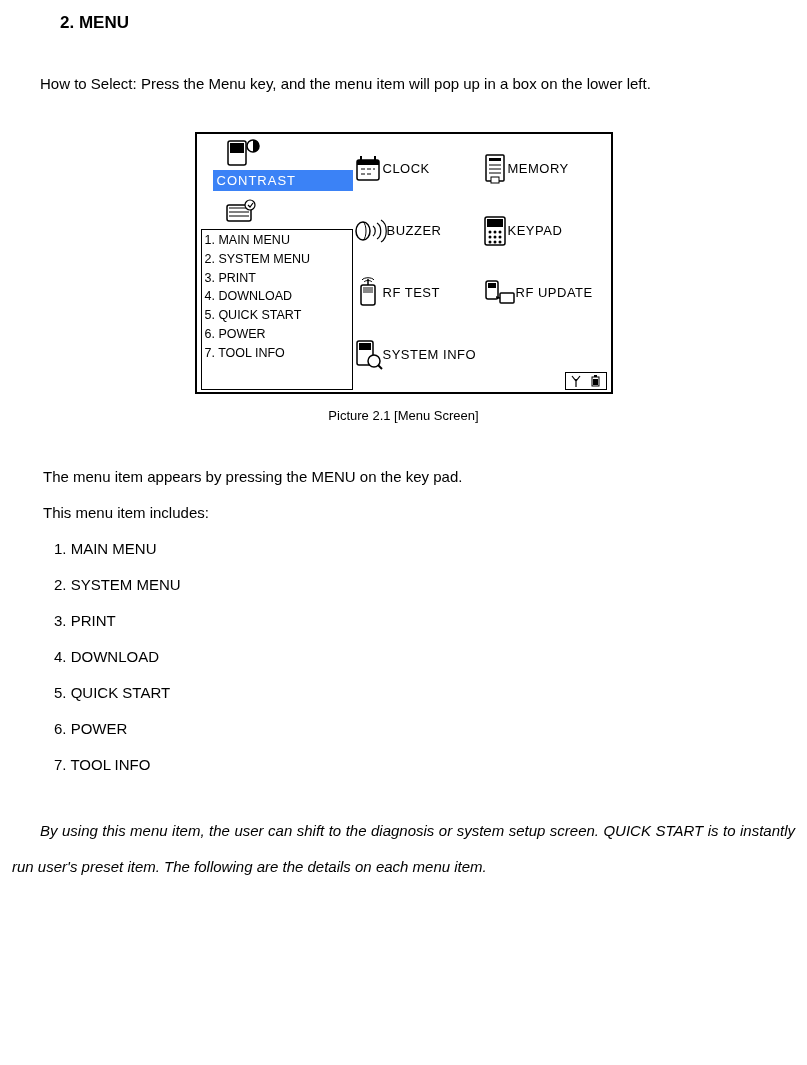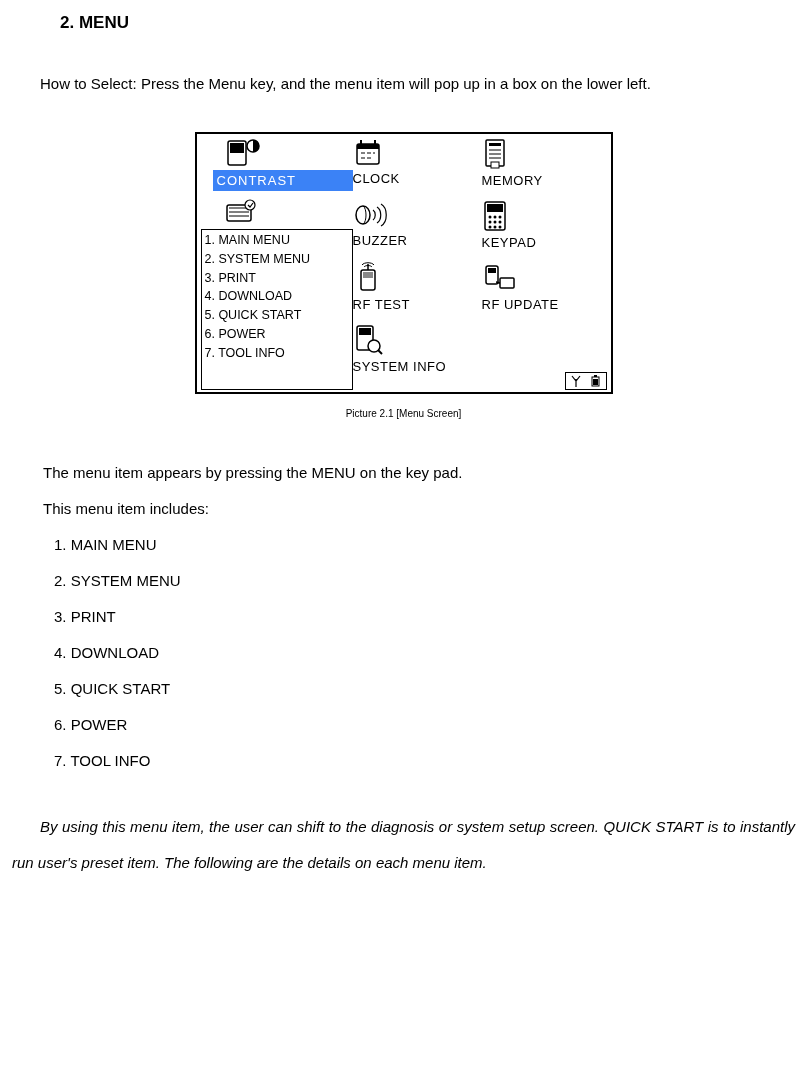--- a/index.html
+++ b/index.html
@@ -89,22 +89,22 @@
     grid-template-columns: 1fr 1fr;
     grid-auto-rows: min-content;
     text-align: center;
     font-size: 13px;
     padding-top: 4px;
     row-gap: 0;
     font-family: Arial, sans-serif;
   }
   .cell {
     display: flex;
-    flex-direction: column;
-    align-items: flex-start;
+    flex-direction: row;
+    align-items: center;
     justify-content: flex-start;
     height: 62px;
   }
   .cell .lbl {
     margin-top: 1px;
     letter-spacing: 0.5px;
   }
   .status-bar {
     position: absolute;
     right: 4px;
@@ -113,21 +113,21 @@
     width: 40px;
     height: 16px;
     display: flex;
     align-items: center;
     justify-content: space-around;
     font-size: 11px;
   }
   .caption {
     text-align: center;
     margin: 12px 0 34px 0;
-    font-size: 10px;
+    font-size: 13px;
   }
   .body-line {
     line-height: 2.4;
     margin-left: 31px;
   }
   .list-line {
     line-height: 2.4;
     margin-left: 42px;
   }
   .closing {

